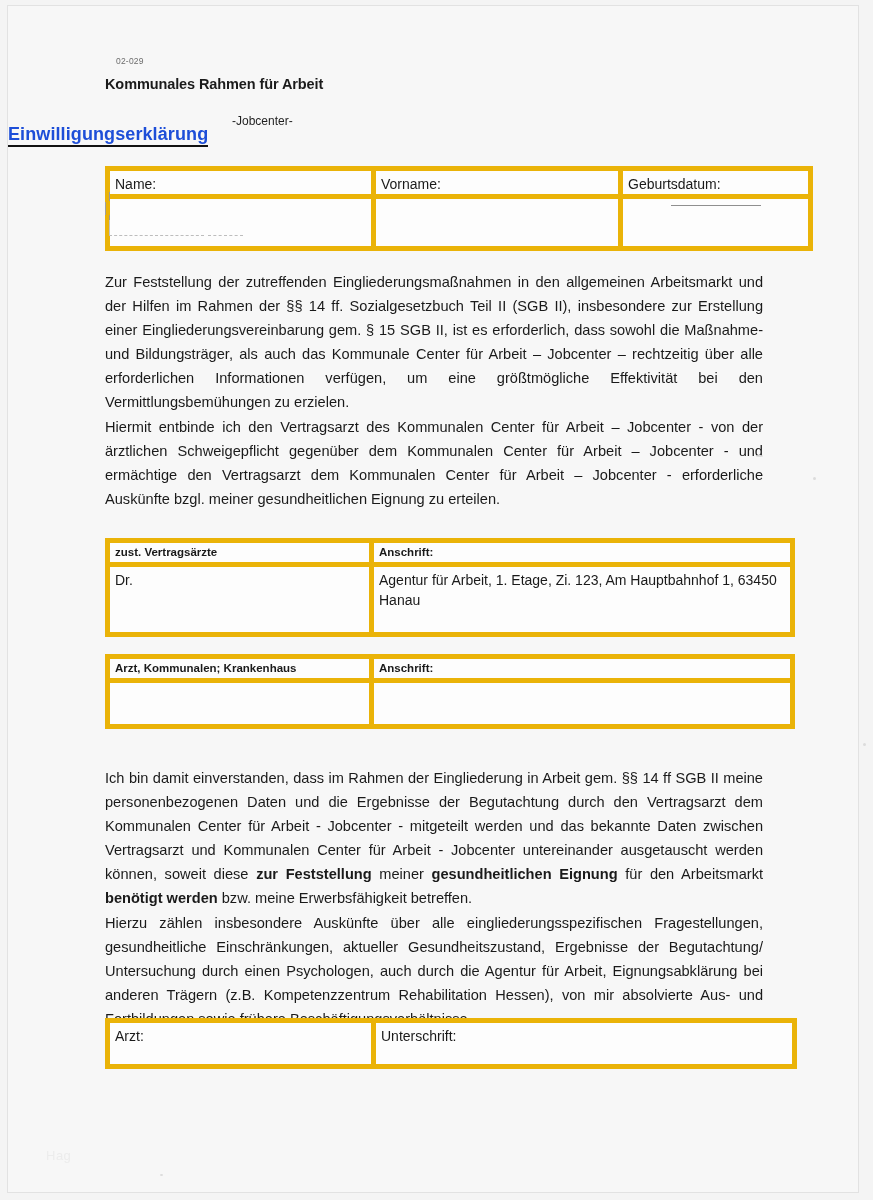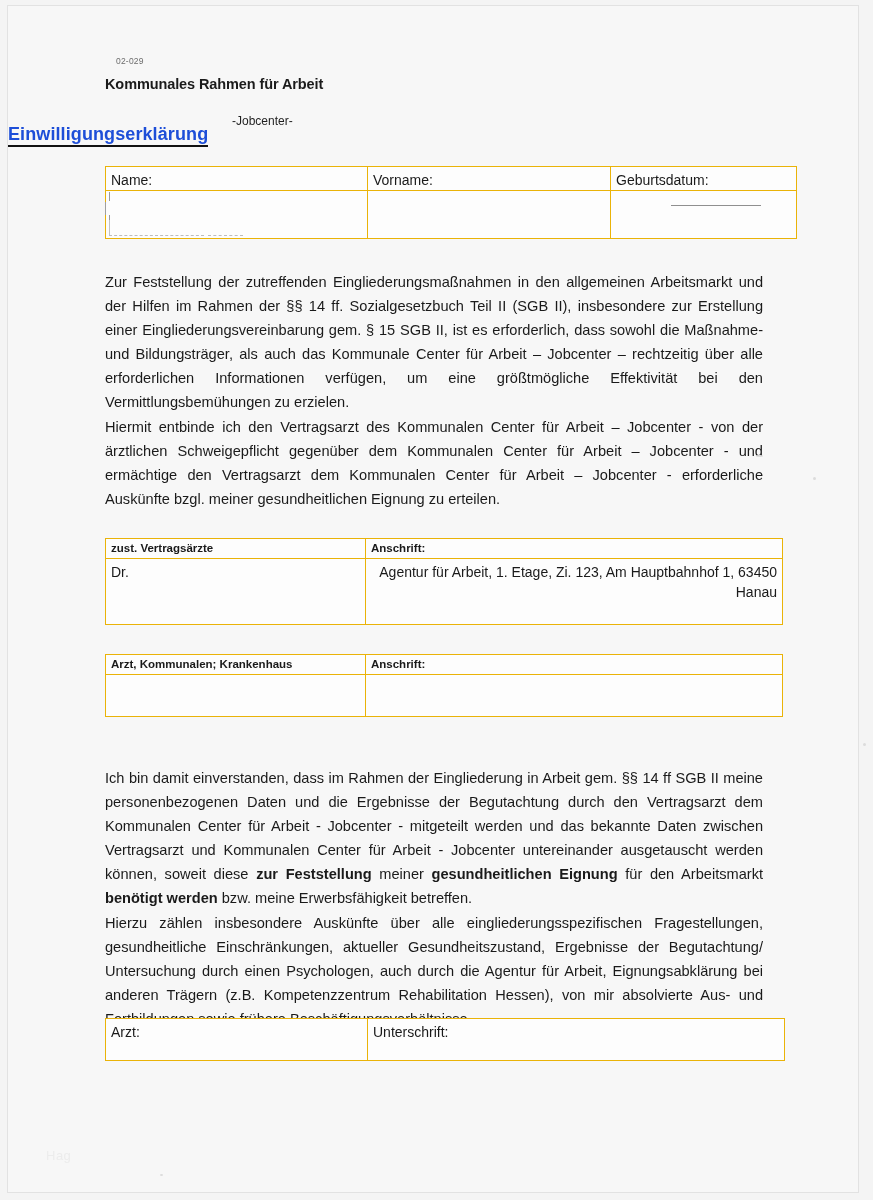--- a/index.html
+++ b/index.html
@@ -76,21 +76,21 @@
   }
 
   
   .form-table {
     position: absolute;
     border-collapse: collapse;
     table-layout: fixed;
     background: #fdfdfd;
   }
   .form-table td {
-    border: 1px solid #eab308;
+    border: 5px solid #eab308;
     vertical-align: top;
     padding: 3px 5px 0 5px;
     font-size: 14px;
     color: #1a1a1a;
     line-height: 20px;
     background: #fdfdfd;
   }
   .form-table td.hdr-sm {
     font-size: 11.5px;
     font-weight: bold;
@@ -200,21 +200,21 @@
     <div class="para" id="para-2">Hiermit entbinde ich den Vertragsarzt des Kommunalen Center für Arbeit – Jobcenter - von der ärztlichen Schweigepflicht gegenüber dem Kommunalen Center für Arbeit – Jobcenter - und ermächtige den Vertragsarzt dem Kommunalen Center für Arbeit – Jobcenter - erforderliche Auskünfte bzgl. meiner gesundheitlichen Eignung zu erteilen.</div>
 
     <table class="form-table" id="arzt-table-1">
       <tbody>
           <tr>
         <td class="hdr-sm" style="width:249px;">zust. Vertragsärzte</td>
         <td class="hdr-sm" style="width:406px;">Anschrift:</td>
       </tr>
       <tr>
         <td style="height:62px;">Dr.</td>
-        <td style="height:62px;text-align:right;">Agentur für Arbeit, 1. Etage, Zi. 123, Am Hauptbahnhof 1, 63450 Hanau</td>
+        <td style="height:62px;">Agentur für Arbeit, 1. Etage, Zi. 123, Am Hauptbahnhof 1, 63450 Hanau</td>
       </tr>
     </tbody>
       </table>
 
     <table class="form-table" id="arzt-table-2">
       <tbody>
           <tr>
         <td class="hdr-sm" style="width:249px;">Arzt, Kommunalen; Krankenhaus</td>
         <td class="hdr-sm" style="width:406px;">Anschrift:</td>
       </tr>

